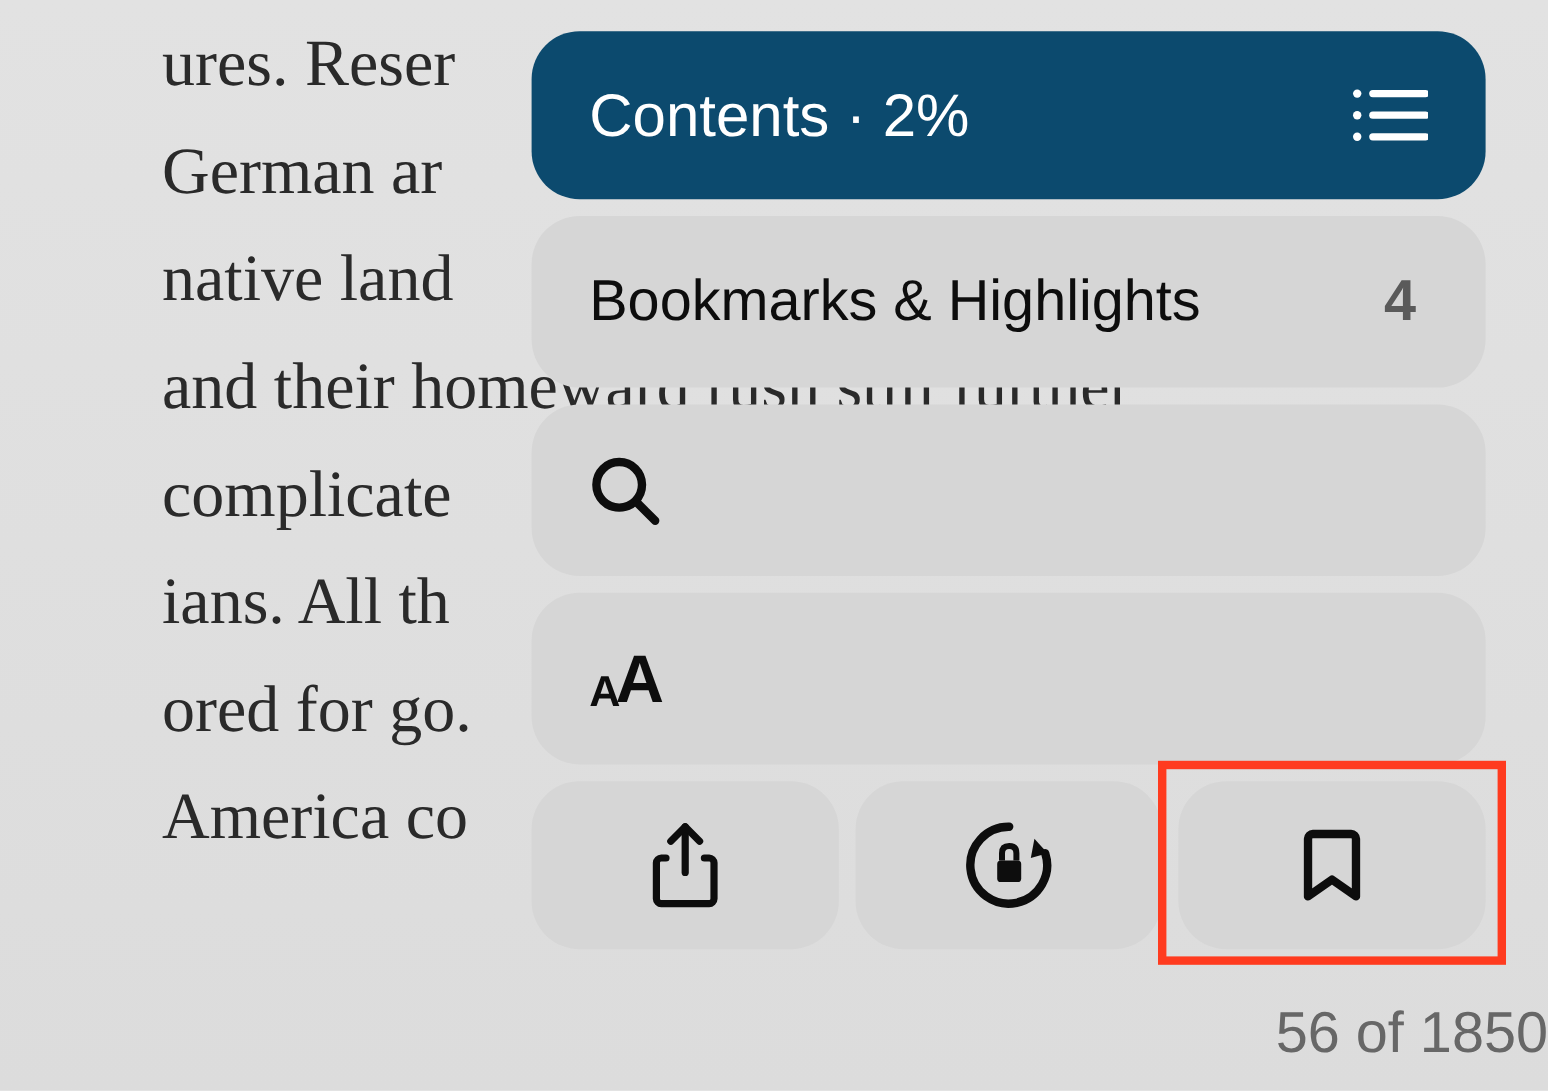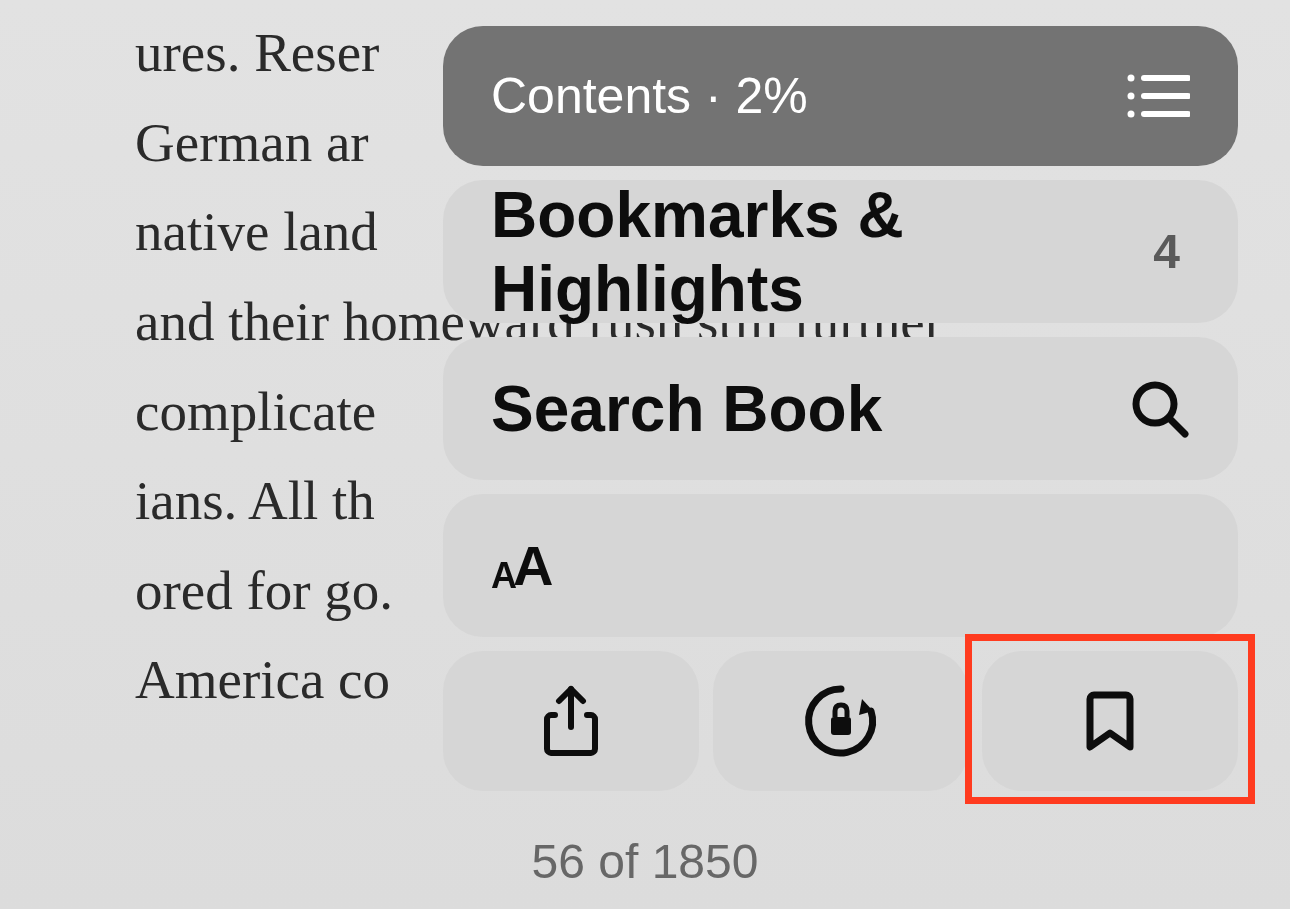--- a/index.html
+++ b/index.html
@@ -40,39 +40,39 @@
       border-radius: 40px;
       display: flex;
       align-items: center;
       justify-content: space-between;
       padding: 0 48px;
       margin-bottom: 14px;
       cursor: pointer;
     }
     
     .menu-contents {
-      background: #737373;
+      background: #0c4a6e;
       height: 140px;
       color: #fff;
     }
     
     .menu-contents .label {
       font-size: 50px;
       font-weight: 500;
     }
     
     .menu-light {
       background: #d6d6d6;
       height: 143px;
       color: #0d0d0d;
     }
     
     .menu-light .label {
-      font-size: 64px;
-      font-weight: 700;
+      font-size: 48px;
+      font-weight: 400;
     }
     
     .count-badge {
       font-size: 48px;
       font-weight: 600;
       color: #5a5a5a;
       margin-right: 10px;
     }
     
     .action-row {
@@ -104,21 +104,21 @@
       border: 7px solid #ff3b1f;
       pointer-events: none;
       z-index: 100;
     }
     
     .page-indicator {
       position: absolute;
       bottom: 20px;
       left: 0;
       right: 0;
-      text-align: center;
+      text-align: right;
       font-size: 48px;
       color: #676767;
       font-weight: 400;
     }
     
     svg { display: block; }
     
     .list-icon {
       width: 64px;
       height: 50px;
@@ -168,21 +168,20 @@
       </svg>
     </span>
   </div>
 
   <div class="menu-item menu-light">
     <span class="label">Bookmarks &amp; Highlights</span>
     <span class="count-badge">4</span>
   </div>
 
   <div class="menu-item menu-light">
-    <span class="label">Search Book</span>
     <span class="search-icon-wrap">
       <svg viewBox="0 0 60 60" fill="none" stroke="#0d0d0d" stroke-width="7" stroke-linecap="round">
         <circle cx="25" cy="25" r="19"></circle>
         <line x1="40" y1="40" x2="55" y2="55"></line>
       </svg>
     </span>
   </div>
 
   <div class="menu-item menu-light">
     <span class="text-size-icon">

